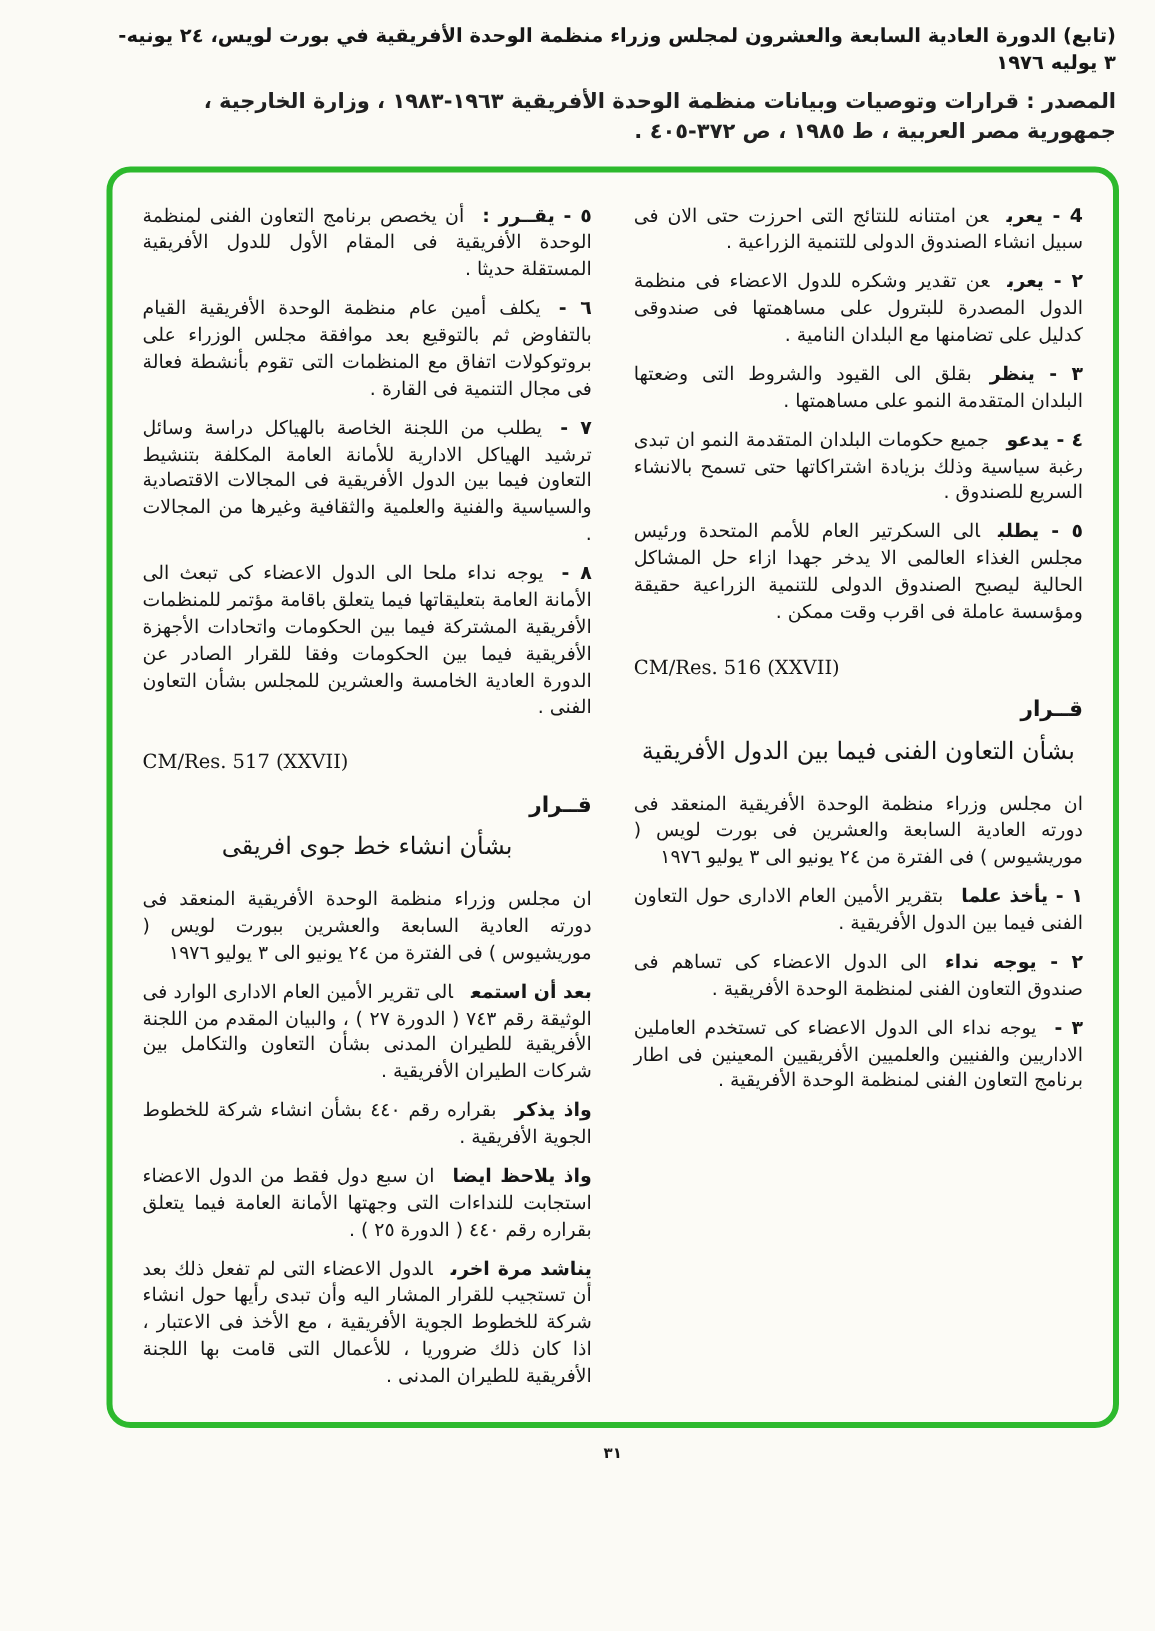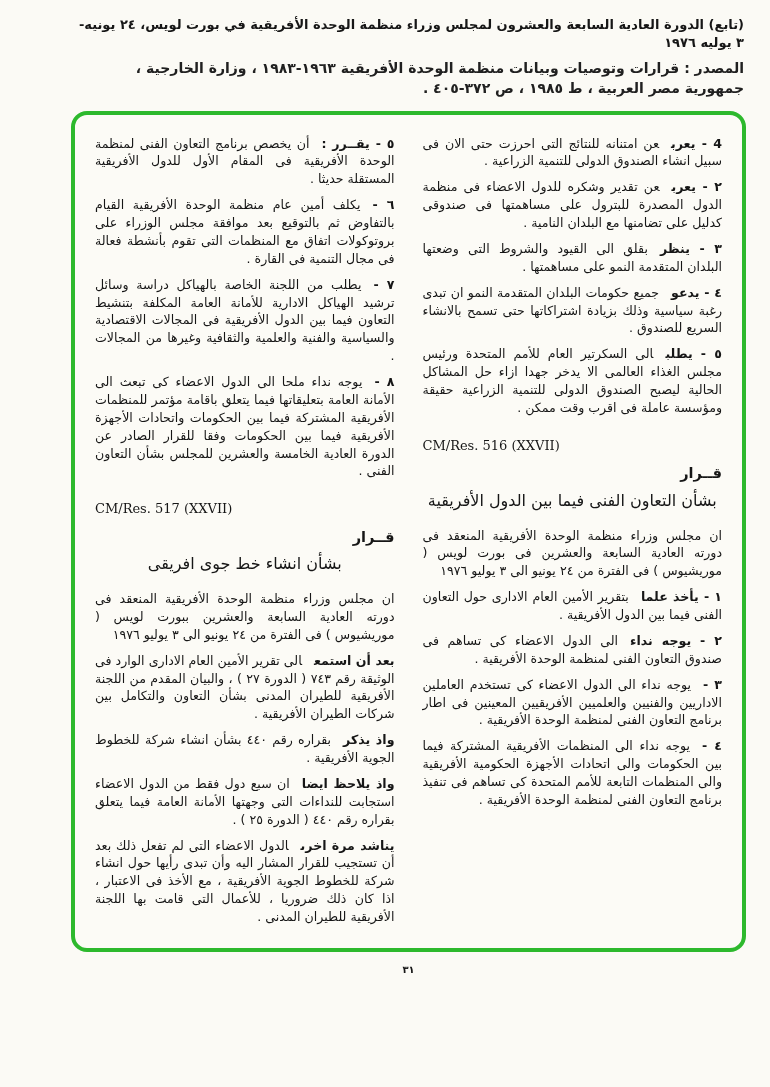--- a/index.html
+++ b/index.html
@@ -83,21 +83,20 @@
       <p class="para"><span class="lead">٣ - ينظر</span><span>بقلق الى القيود والشروط التى وضعتها البلدان المتقدمة النمو على مساهمتها .</span></p>
       <p class="para"><span class="lead">٤ - يدعو</span><span>جميع حكومات البلدان المتقدمة النمو ان تبدى رغبة سياسية وذلك بزيادة اشتراكاتها حتى تسمح بالانشاء السريع للصندوق .</span></p>
       <p class="para"><span class="lead">٥ - يطلب</span><span>الى السكرتير العام للأمم المتحدة ورئيس مجلس الغذاء العالمى الا يدخر جهدا ازاء حل المشاكل الحالية ليصبح الصندوق الدولى للتنمية الزراعية حقيقة ومؤسسة عاملة فى اقرب وقت ممكن .</span></p>
       <div class="ref">CM/Res. 516 (XXVII)</div>
       <div class="rtitle">قــرار</div>
       <div class="rsub">بشأن التعاون الفنى فيما بين الدول الأفريقية</div>
       <p class="para"><span>ان مجلس وزراء منظمة الوحدة الأفريقية المنعقد فى دورته العادية السابعة والعشرين فى بورت لويس ( موريشيوس ) فى الفترة من ٢٤ يونيو الى ٣ يوليو ١٩٧٦</span></p>
       <p class="para"><span class="lead">١ - يأخذ علما</span><span>بتقرير الأمين العام الادارى حول التعاون الفنى فيما بين الدول الأفريقية .</span></p>
       <p class="para"><span class="lead">٢ - يوجه نداء</span><span>الى الدول الاعضاء كى تساهم فى صندوق التعاون الفنى لمنظمة الوحدة الأفريقية .</span></p>
       <p class="para"><span class="lead">٣ -</span><span>يوجه نداء الى الدول الاعضاء كى تستخدم العاملين الاداريين والفنيين والعلميين الأفريقيين المعينين فى اطار برنامج التعاون الفنى لمنظمة الوحدة الأفريقية .</span></p>
-      <p class="para"><span class="lead">٤ -</span><span>يوجه نداء الى المنظمات الأفريقية المشتركة فيما بين الحكومات والى اتحادات الأجهزة الحكومية الأفريقية والى المنظمات التابعة للأمم المتحدة كى تساهم فى تنفيذ برنامج التعاون الفنى لمنظمة الوحدة الأفريقية .</span></p>
     </section>
 
     <section class="col">
       <p class="para"><span class="lead">٥ - يقــرر :</span><span>أن يخصص برنامج التعاون الفنى لمنظمة الوحدة الأفريقية فى المقام الأول للدول الأفريقية المستقلة حديثا .</span></p>
       <p class="para"><span class="lead">٦ -</span><span>يكلف أمين عام منظمة الوحدة الأفريقية القيام بالتفاوض ثم بالتوقيع بعد موافقة مجلس الوزراء على بروتوكولات اتفاق مع المنظمات التى تقوم بأنشطة فعالة فى مجال التنمية فى القارة .</span></p>
       <p class="para"><span class="lead">٧ -</span><span>يطلب من اللجنة الخاصة بالهياكل دراسة وسائل ترشيد الهياكل الادارية للأمانة العامة المكلفة بتنشيط التعاون فيما بين الدول الأفريقية فى المجالات الاقتصادية والسياسية والفنية والعلمية والثقافية وغيرها من المجالات .</span></p>
       <p class="para"><span class="lead">٨ -</span><span>يوجه نداء ملحا الى الدول الاعضاء كى تبعث الى الأمانة العامة بتعليقاتها فيما يتعلق باقامة مؤتمر للمنظمات الأفريقية المشتركة فيما بين الحكومات واتحادات الأجهزة الأفريقية فيما بين الحكومات وفقا للقرار الصادر عن الدورة العادية الخامسة والعشرين للمجلس بشأن التعاون الفنى .</span></p>
       <div class="ref">CM/Res. 517 (XXVII)</div>
       <div class="rtitle">قــرار</div>
       <div class="rsub">بشأن انشاء خط جوى افريقى</div>

